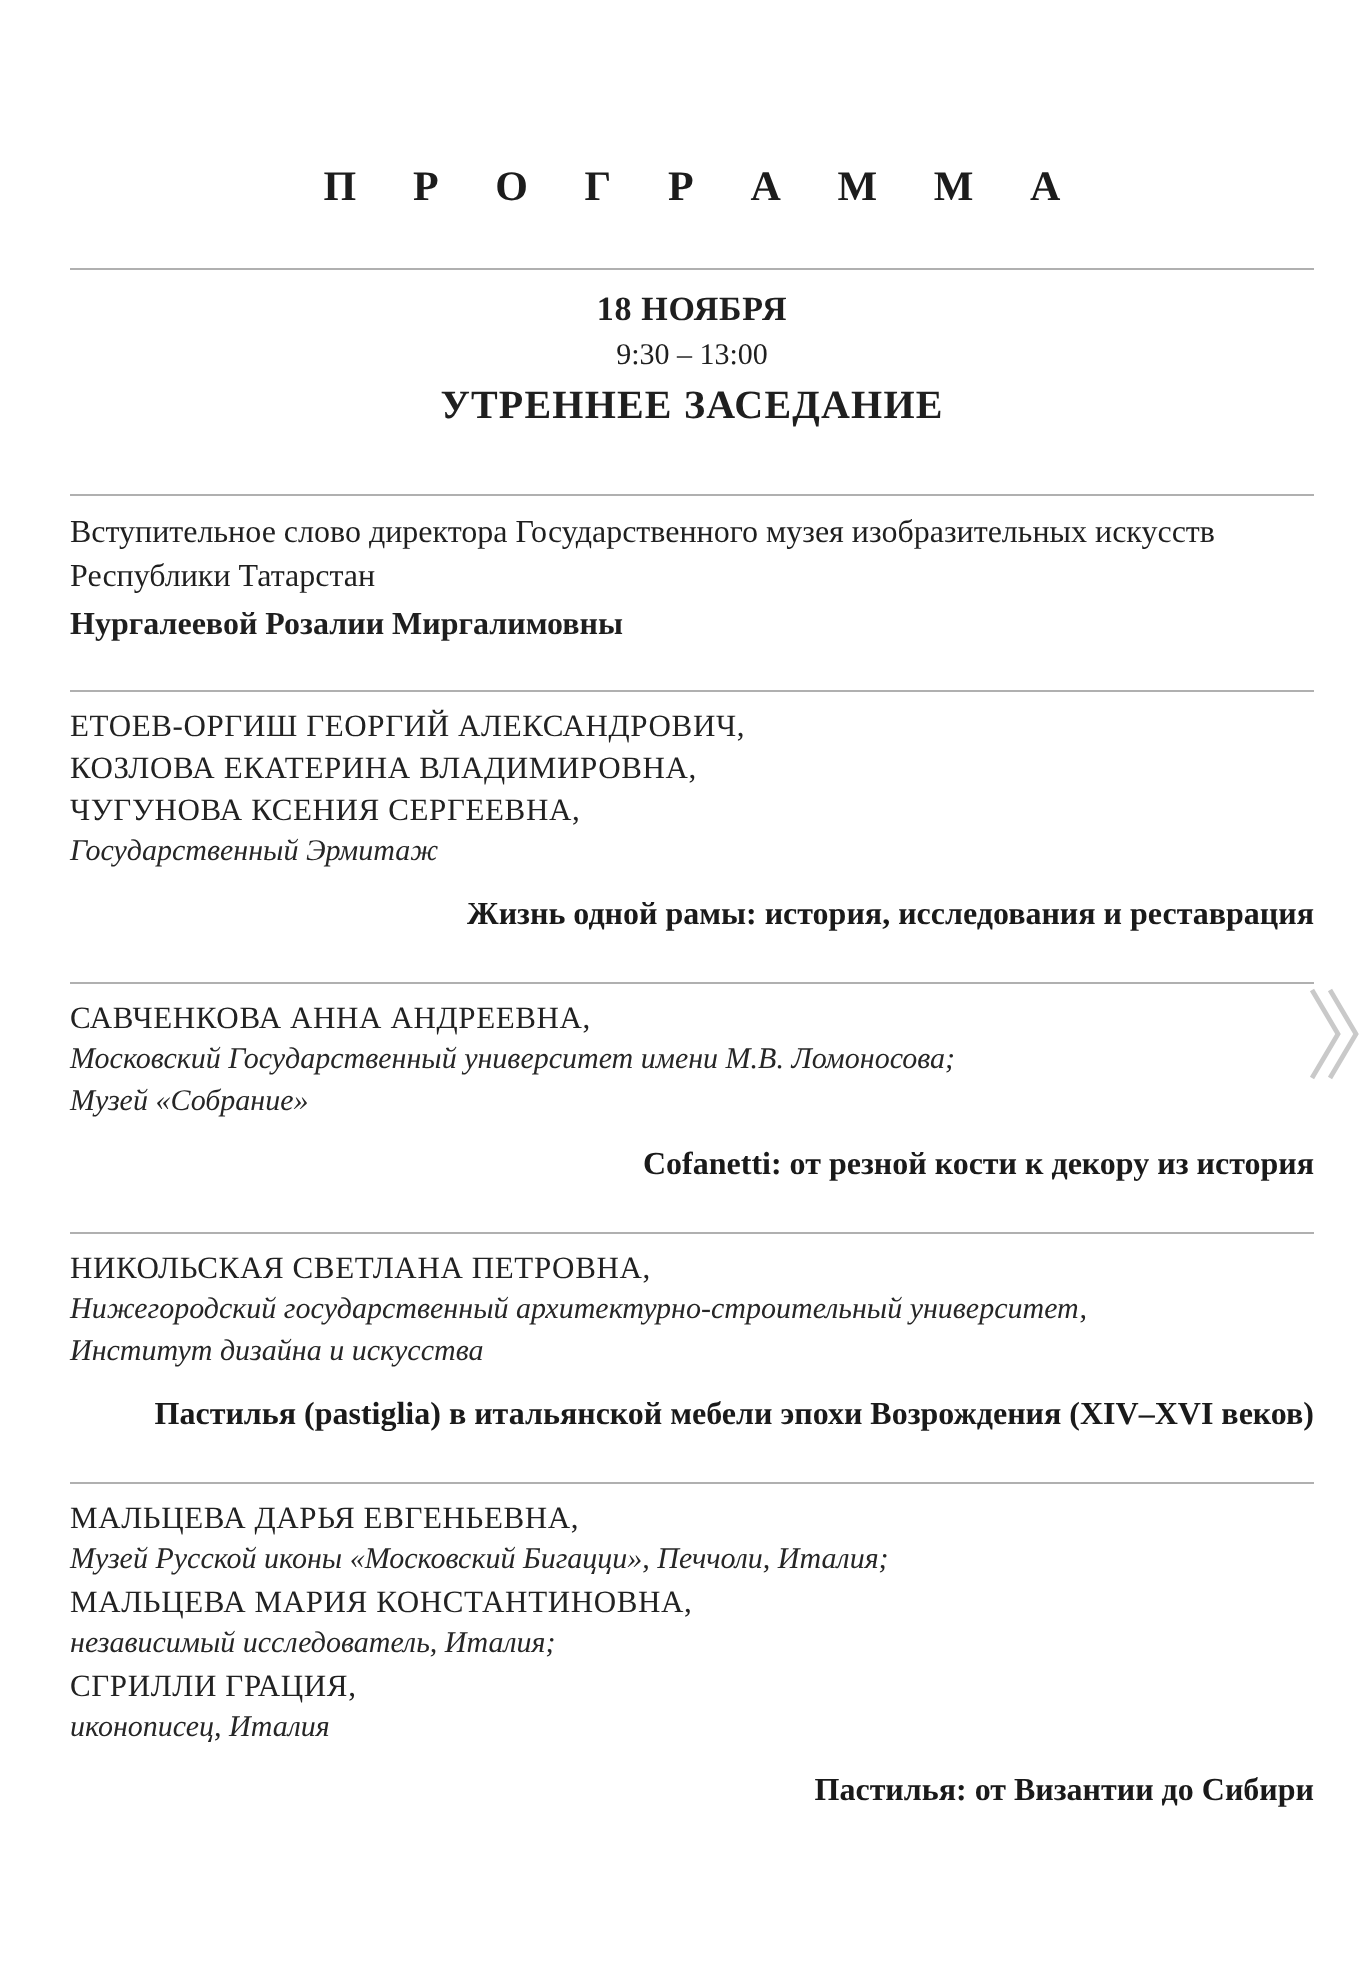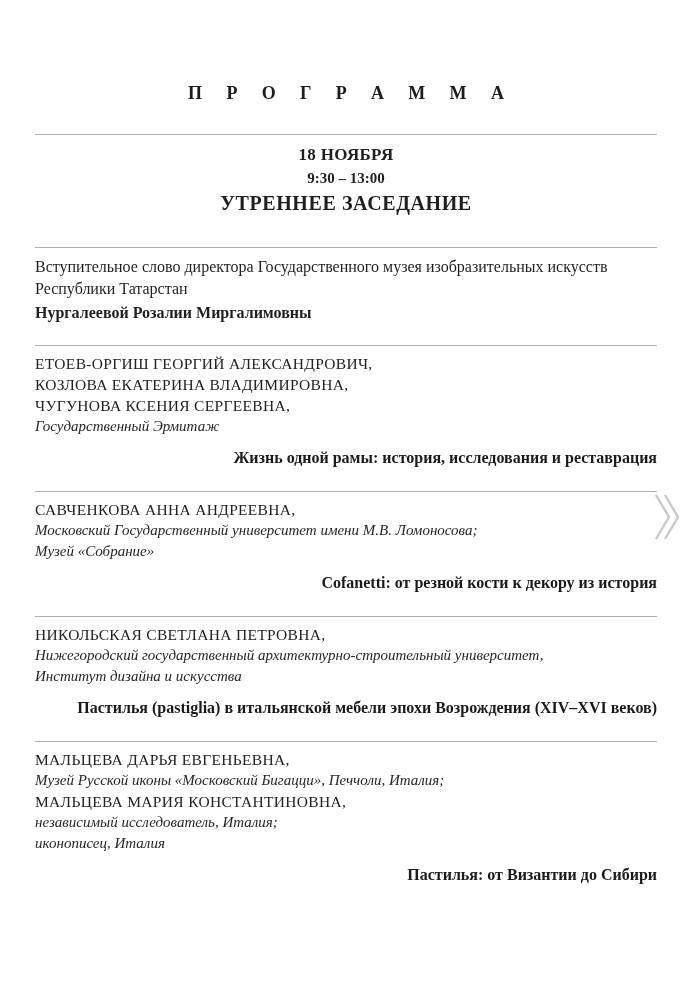--- a/index.html
+++ b/index.html
@@ -11,41 +11,41 @@
     font-family: "Liberation Serif", "DejaVu Serif", serif;
     color: #1f1f1f;
   }
   .content {
     margin-left: 35px;
     width: 622px;
   }
   .page-title {
     margin-top: 80px;
     text-align: center;
-    font-size: 18px;
+    font-size: 21px;
     line-height: 26px;
     font-weight: bold;
     letter-spacing: 0.55em;
     padding-left: 0.55em; 
     color: #1c1c1c;
   }
   .divider {
     border: none;
     border-top: 1px solid #b0b0b0;
     height: 0;
     margin-top: 28px;
   }
   .divider.tight { margin-top: 0; }
   .session-head {
     text-align: center;
     padding-top: 8px;
     padding-bottom: 30px;
   }
   .session-date   { font-size: 17px;   line-height: 24px; font-weight: bold; letter-spacing: 0.02em; }
-  .session-time   { font-size: 15px;   line-height: 22px; font-weight: bold; }
+  .session-time   { font-size: 15px;   line-height: 22px; font-weight: normal; }
   .session-name   { font-size: 20px;   line-height: 28px; font-weight: bold; letter-spacing: 0.03em; }
   .session-moderator { font-size: 15.5px; line-height: 24px; font-weight: bold; }
   .section {
     padding-top: 7px;
     padding-bottom: 22px;
   }
   .section.intro { padding-top: 8px; padding-bottom: 21px; }
   .intro-text {
     font-size: 16px;
     line-height: 22px;
@@ -139,20 +139,21 @@
     <div class="talk-title">Пастилья (pastiglia) в итальянской мебели эпохи Возрождения (XIV–XVI веков)</div>
   </div>
 
   <hr class="divider tight">
 
   <div class="section">
     <div class="speaker-name">МАЛЬЦЕВА ДАРЬЯ ЕВГЕНЬЕВНА,</div>
     <div class="affiliation">Музей Русской иконы «Московский Бигацци», Печчоли, Италия;</div>
     <div class="speaker-name">МАЛЬЦЕВА МАРИЯ КОНСТАНТИНОВНА,</div>
     <div class="affiliation">независимый исследователь, Италия;</div>
+    <div class="speaker-name">СГРИЛЛИ ГРАЦИЯ,</div>
     <div class="affiliation">иконописец, Италия</div>
     <div class="talk-title">Пастилья: от Византии до Сибири</div>
   </div>
 
 </div>
 
 <button class="next-btn" aria-label="next">
   <span>
     <svg width="28" height="54" viewBox="0 0 28 54" fill="none" xmlns="http://www.w3.org/2000/svg">
       <polyline points="3,5 16,27 3,49" stroke="#c9c9c9" stroke-width="2.4" fill="none"></polyline>

